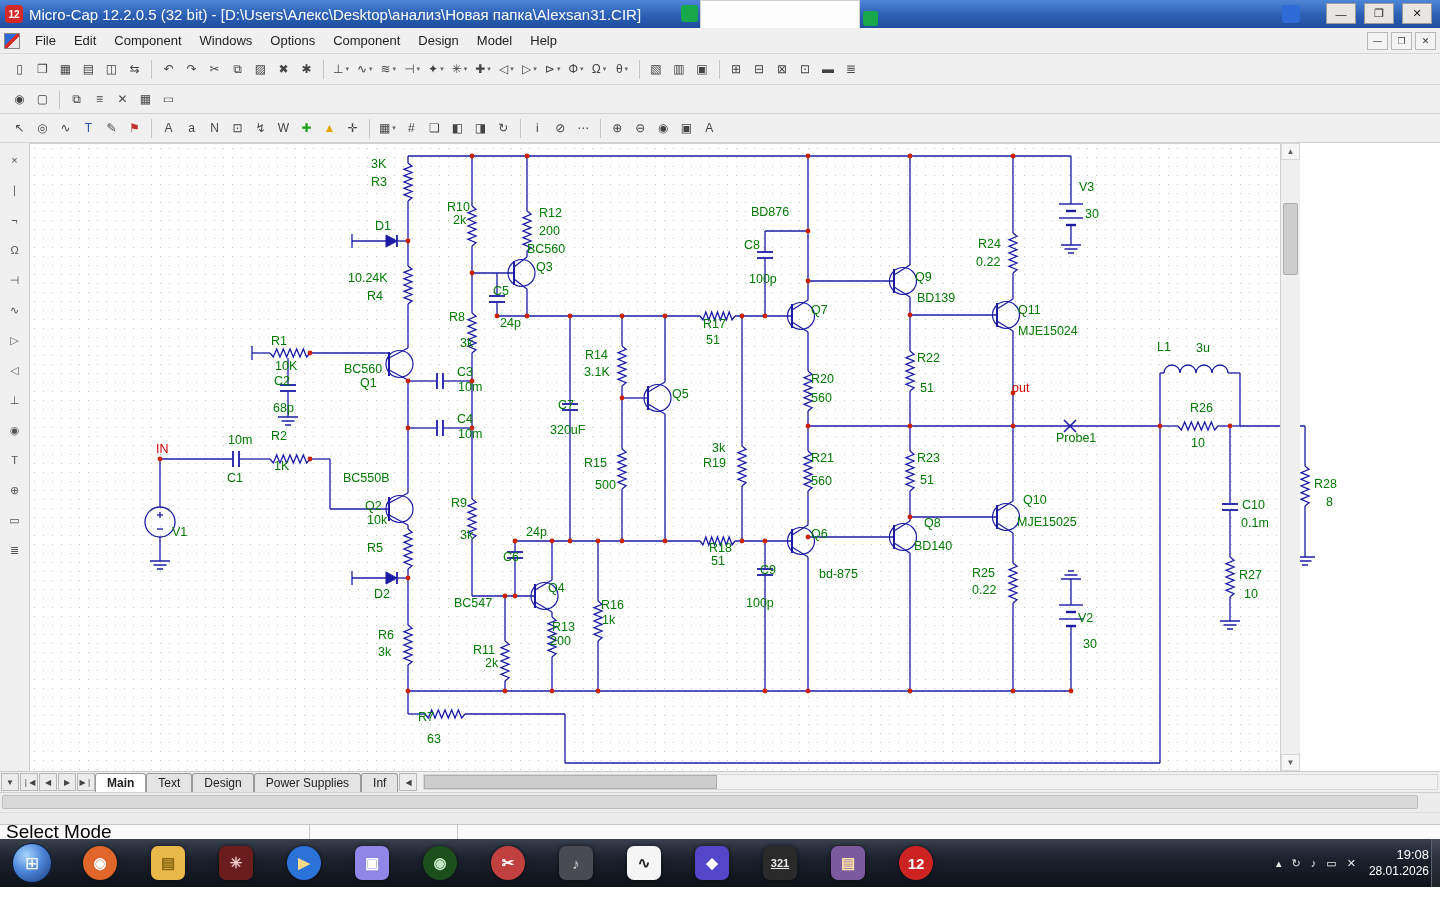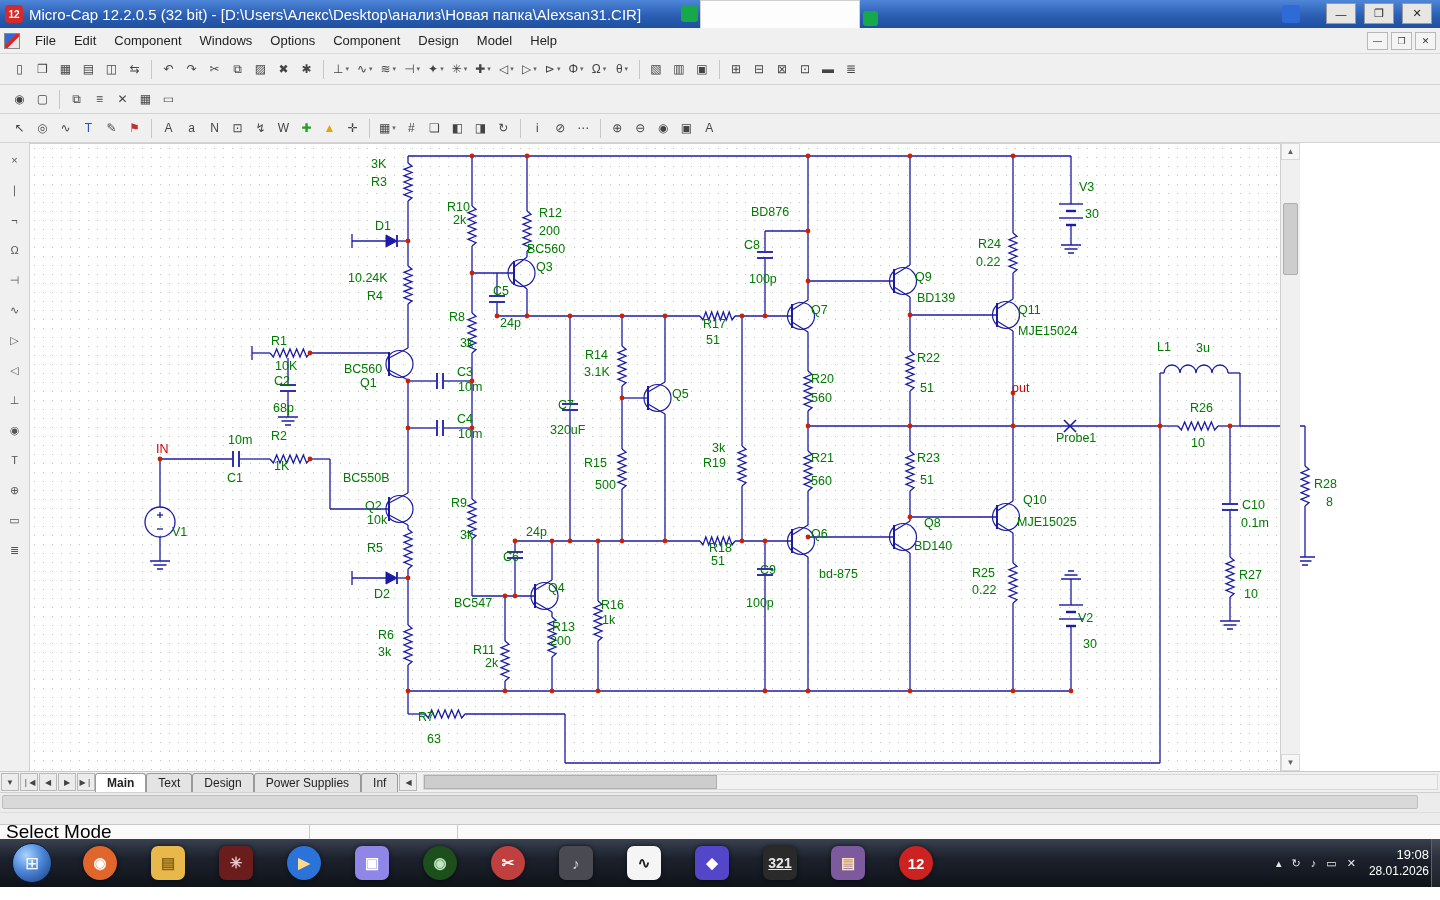--- a/index.html
+++ b/index.html
@@ -831,21 +831,21 @@
         <span class="tb-app" style="background: rgb(225, 102, 44); color: rgb(255, 255, 255); border-radius: 50%;">◉</span>
         <span class="tb-app" style="background: rgb(232, 184, 75); color: rgb(138, 101, 16);">▤</span>
         <span class="tb-app" style="background: rgb(107, 29, 29); color: rgb(233, 201, 201);">✳</span>
         <span class="tb-app" style="background: rgb(43, 114, 217); color: rgb(255, 217, 138); border-radius: 50%;">▶</span>
         <span class="tb-app" style="background: rgb(143, 134, 232); color: rgb(255, 255, 255);">▣</span>
         <span class="tb-app" style="background: rgb(29, 79, 29); color: rgb(191, 232, 191); border-radius: 50%;">◉</span>
         <span class="tb-app" style="background: rgb(192, 64, 64); color: rgb(255, 255, 255); border-radius: 50%;">✂</span>
         <span class="tb-app" style="background: rgb(74, 74, 82); color: rgb(216, 216, 216);">♪</span>
         <span class="tb-app" style="background: rgb(245, 245, 245); color: rgb(34, 34, 34);">∿</span>
         <span class="tb-app" style="background: rgb(84, 70, 200); color: rgb(255, 255, 255);">◆</span>
-        <span class="tb-app" style="background: rgb(42, 42, 42); color: rgb(232, 232, 232); font-size: 14px; text-decoration: underline;">321</span>
+        <span class="tb-app" style="background: rgb(42, 42, 42); color: rgb(232, 232, 232); font-size: 11px; text-decoration: underline;">321</span>
         <span class="tb-app" style="background: rgb(125, 90, 158); color: rgb(255, 226, 168);">▤</span>
         <span class="tb-app" style="background: rgb(204, 34, 34); color: rgb(255, 255, 255); border-radius: 50%;">12</span>
       </span>
     <span class="tray">
       <span style="display:flex; align-items:center;">
           <span class="tray-glyph">▴</span>
           <span class="tray-glyph">↻</span>
           <span class="tray-glyph">♪</span>
           <span class="tray-glyph">▭</span>
           <span class="tray-glyph">✕</span>

